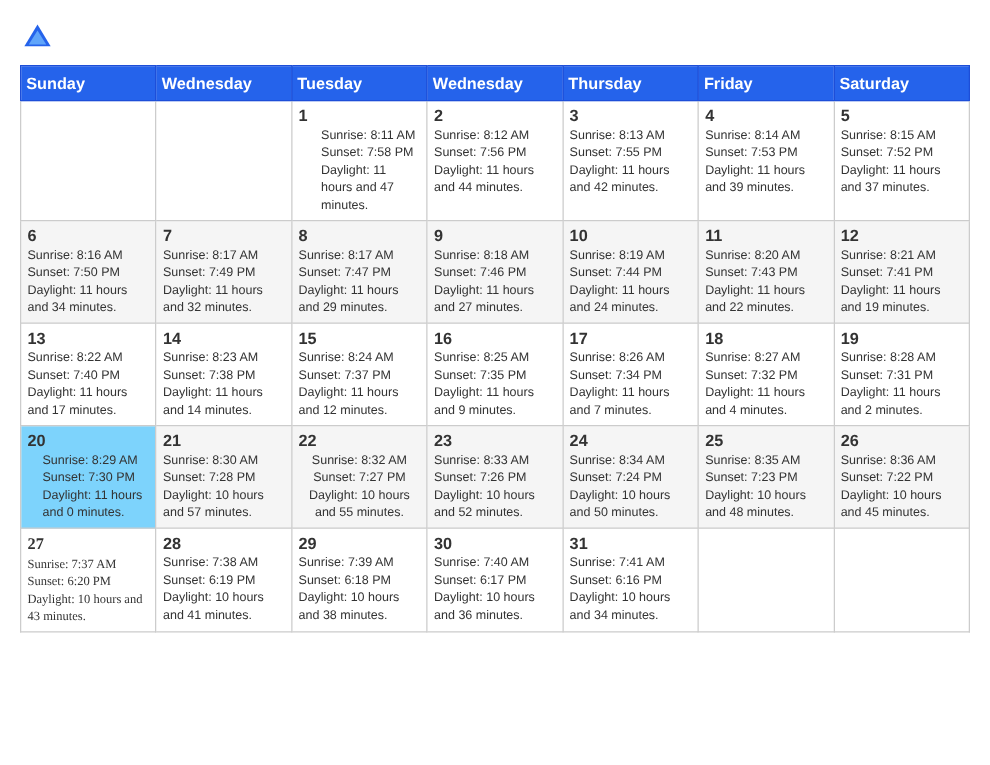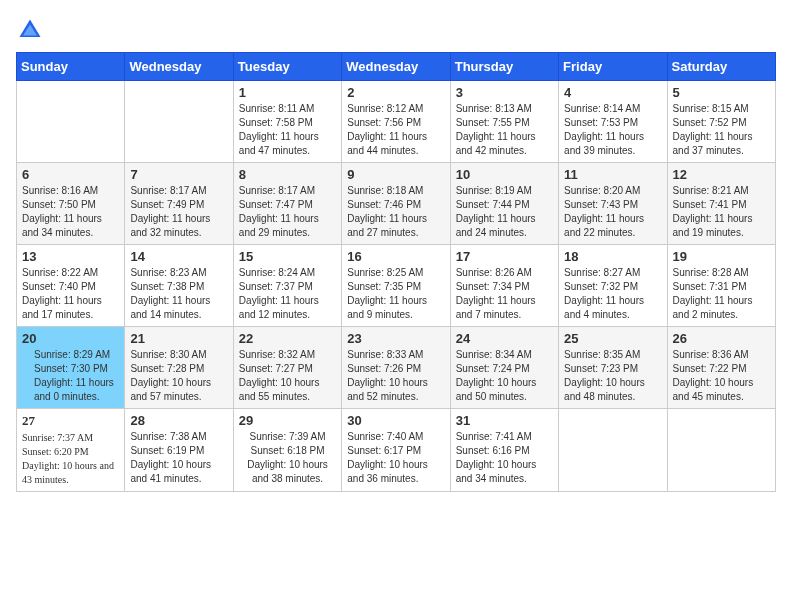--- a/index.html
+++ b/index.html
@@ -132,21 +132,21 @@
         <th>Friday</th>
         <th>Saturday</th>
       </tr>
   </thead>
   <tbody id="calendar-body">
   <tr>
         <td class="empty-cell"></td>
         <td class="empty-cell"></td>
         <td style="background-color: rgb(255, 255, 255);">
           <span class="day-number">1</span>
-          <div class="day-info" style="white-space: pre-line;">Sunrise: 8:11 AM
+          <div class="day-info" style="white-space: pre-line; margin-left: 18px;">Sunrise: 8:11 AM
 Sunset: 7:58 PM
 Daylight: 11 hours and 47 minutes.</div>
         </td>
         <td style="background-color: rgb(255, 255, 255);">
           <span class="day-number">2</span>
           <div class="day-info" style="white-space: pre-line;">Sunrise: 8:12 AM
 Sunset: 7:56 PM
 Daylight: 11 hours and 44 minutes.</div>
         </td>
         <td style="background-color: rgb(255, 255, 255);">
@@ -264,21 +264,21 @@
 Daylight: 11 hours and 0 minutes.</div>
         </td>
         <td style="background-color: rgb(245, 245, 245);">
           <span class="day-number">21</span>
           <div class="day-info" style="white-space: pre-line;">Sunrise: 8:30 AM
 Sunset: 7:28 PM
 Daylight: 10 hours and 57 minutes.</div>
         </td>
         <td style="background-color: rgb(245, 245, 245);">
           <span class="day-number">22</span>
-          <div class="day-info" style="white-space: pre-line;">Sunrise: 8:32 AM
+          <div class="day-info" style="white-space: pre-line; text-align: center;">Sunrise: 8:32 AM
 Sunset: 7:27 PM
 Daylight: 10 hours and 55 minutes.</div>
         </td>
         <td style="background-color: rgb(245, 245, 245);">
           <span class="day-number">23</span>
           <div class="day-info" style="white-space: pre-line;">Sunrise: 8:33 AM
 Sunset: 7:26 PM
 Daylight: 10 hours and 52 minutes.</div>
         </td>
         <td style="background-color: rgb(245, 245, 245);">
@@ -308,21 +308,21 @@
 Daylight: 10 hours and 43 minutes.</div>
         </td>
         <td style="background-color: rgb(255, 255, 255);">
           <span class="day-number">28</span>
           <div class="day-info" style="white-space: pre-line;">Sunrise: 7:38 AM
 Sunset: 6:19 PM
 Daylight: 10 hours and 41 minutes.</div>
         </td>
         <td style="background-color: rgb(255, 255, 255);">
           <span class="day-number">29</span>
-          <div class="day-info" style="white-space: pre-line; text-align: center;">Sunrise: 7:39 AM
+          <div class="day-info" style="white-space: pre-line;">Sunrise: 7:39 AM
 Sunset: 6:18 PM
 Daylight: 10 hours and 38 minutes.</div>
         </td>
         <td style="background-color: rgb(255, 255, 255);">
           <span class="day-number">30</span>
           <div class="day-info" style="white-space: pre-line;">Sunrise: 7:40 AM
 Sunset: 6:17 PM
 Daylight: 10 hours and 36 minutes.</div>
         </td>
         <td style="background-color: rgb(255, 255, 255);">

